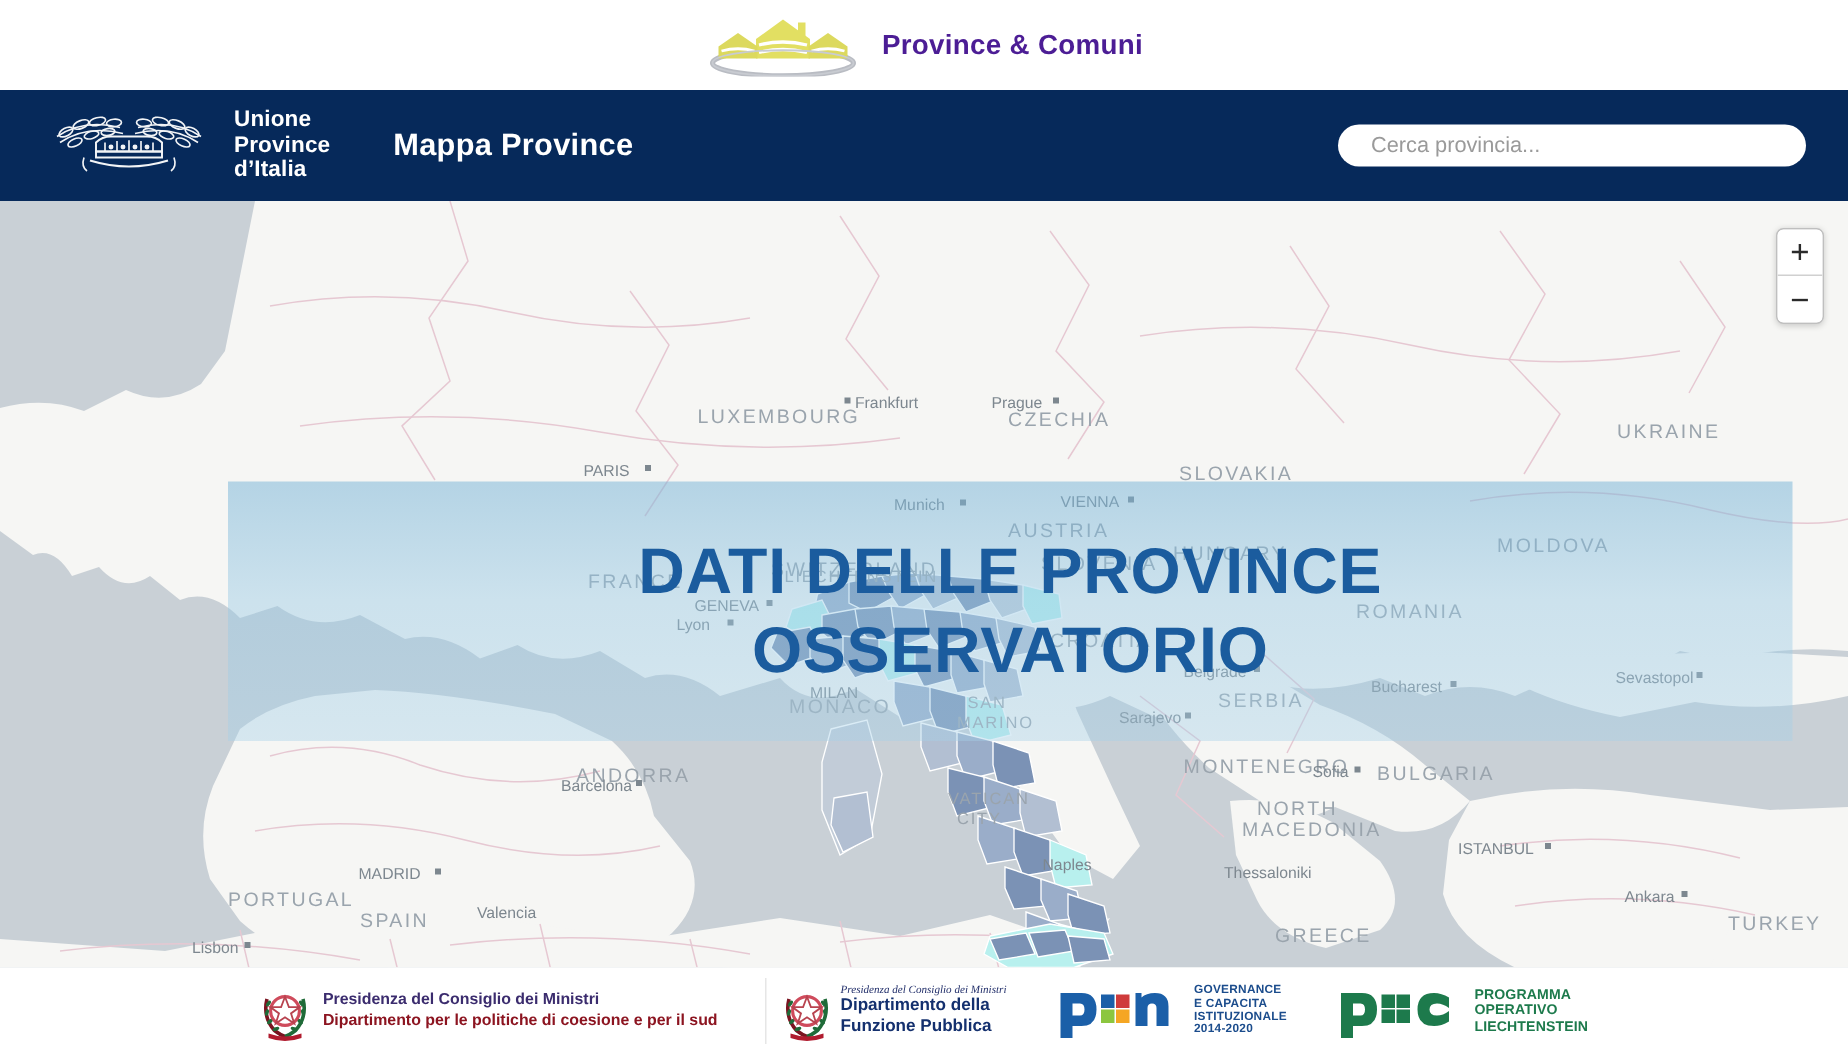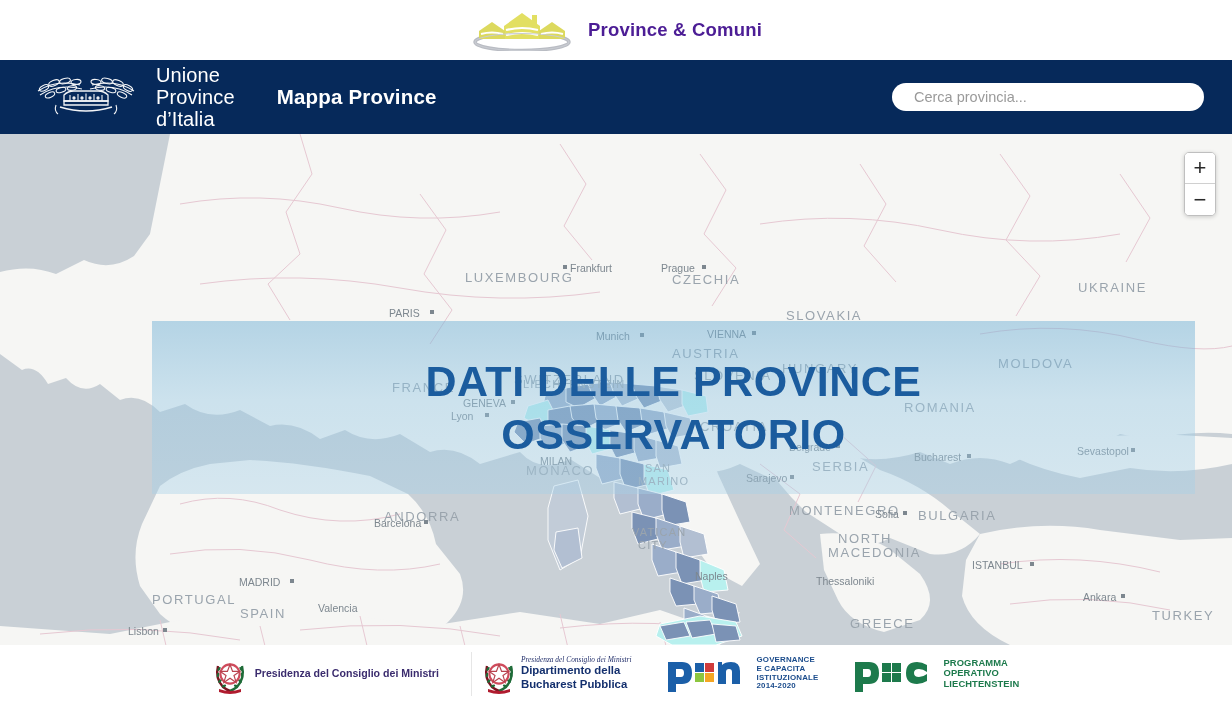--- a/index.html
+++ b/index.html
@@ -49,22 +49,22 @@
     display: flex;
     align-items: center;
     padding: 0 28px 0 30px;
     position: relative;
     z-index: 40;
   }
   .nav-left { display: flex; align-items: center; gap: 14px; }
   .upi-emblem { width: 112px; height: 52px; display: block; }
   .upi-words {
     color: #ffffff;
-    font-size: 20px;
-    font-weight: normal;
+    font-size: 15px;
+    font-weight: bold;
     line-height: 1.1;
     letter-spacing: .1px;
   }
   .nav-apptitle {
     color: #ffffff;
     font-size: 20.5px;
     font-weight: bold;
     margin-left: 42px;
     letter-spacing: .2px;
     white-space: nowrap;
@@ -545,20 +545,21 @@
             <ellipse cx="27" cy="29" rx="2.3" ry="1.2" transform="rotate(40 27 29)"></ellipse>
             <ellipse cx="23" cy="34" rx="2.3" ry="1.2" transform="rotate(20 23 34)"></ellipse>
           </g>
           <circle cx="17" cy="22" r="9.6" fill="none" stroke="#cf4b5c" stroke-width="2.1"></circle>
           <path d="M17 12.5 L19.6 19.4 L26.8 19.4 L21 23.6 L23.2 30.4 L17 26.2 L10.8 30.4 L13 23.6 L7.2 19.4 L14.4 19.4 Z" fill="#ffffff" stroke="#b8434f" stroke-width="1.2"></path>
           <path d="M6 37 Q17 41 28 37 L28 40 Q17 44 6 40 Z" fill="#b01b2e"></path>
         </svg>
       </span>
       <div class="pcm-text">
         <div class="pcm-l1">Presidenza del Consiglio dei Ministri</div>
+        <div class="pcm-l2">Dipartimento per le politiche di coesione e per il sud</div>
       </div>
     </div>
 
     <div class="f-logo dfp-box">
       <span>
         <svg class="f-emblem" viewBox="0 0 34 44" aria-hidden="true">
           <path d="M5 14 Q2 26 10 35 Q14 38 17 39" fill="none" stroke="#7a1420" stroke-width="2.4"></path>
           <path d="M29 14 Q32 26 24 35 Q20 38 17 39" fill="none" stroke="#1f6b38" stroke-width="2.4"></path>
           <g fill="#1f6b38">
             <ellipse cx="6" cy="17" rx="2.3" ry="1.2" transform="rotate(-55 6 17)"></ellipse>
@@ -571,21 +572,21 @@
             <ellipse cx="23" cy="34" rx="2.3" ry="1.2" transform="rotate(20 23 34)"></ellipse>
           </g>
           <circle cx="17" cy="22" r="9.6" fill="none" stroke="#cf4b5c" stroke-width="2.1"></circle>
           <path d="M17 12.5 L19.6 19.4 L26.8 19.4 L21 23.6 L23.2 30.4 L17 26.2 L10.8 30.4 L13 23.6 L7.2 19.4 L14.4 19.4 Z" fill="#ffffff" stroke="#b8434f" stroke-width="1.2"></path>
           <path d="M6 37 Q17 41 28 37 L28 40 Q17 44 6 40 Z" fill="#b01b2e"></path>
         </svg>
       </span>
       <div class="dfp-text">
         <div class="dfp-script">Presidenza del Consiglio dei Ministri</div>
         <div class="dfp-l1">Dipartimento della</div>
-        <div class="dfp-l2">Bucharest  Pubblica</div>
+        <div class="dfp-l2">Funzione  Pubblica</div>
       </div>
     </div>
 
     <div class="pon-box">
       <span>
         <svg class="pon-mark" width="86" height="40" viewBox="0 0 86 40" aria-hidden="true">
           <path d="M4 8 L4 38 L12 38 L12 30 L18 30 Q28 30 28 19 Q28 8 18 8 Z
                    M12 15 L17 15 Q20 15 20 19 Q20 23 17 23 L12 23 Z" fill="#1b5fa8"></path>
           <rect x="31" y="9" width="9" height="9" fill="#1b5fa8"></rect>
           <rect x="41" y="9" width="9" height="9" fill="#cf3b3b"></rect>

